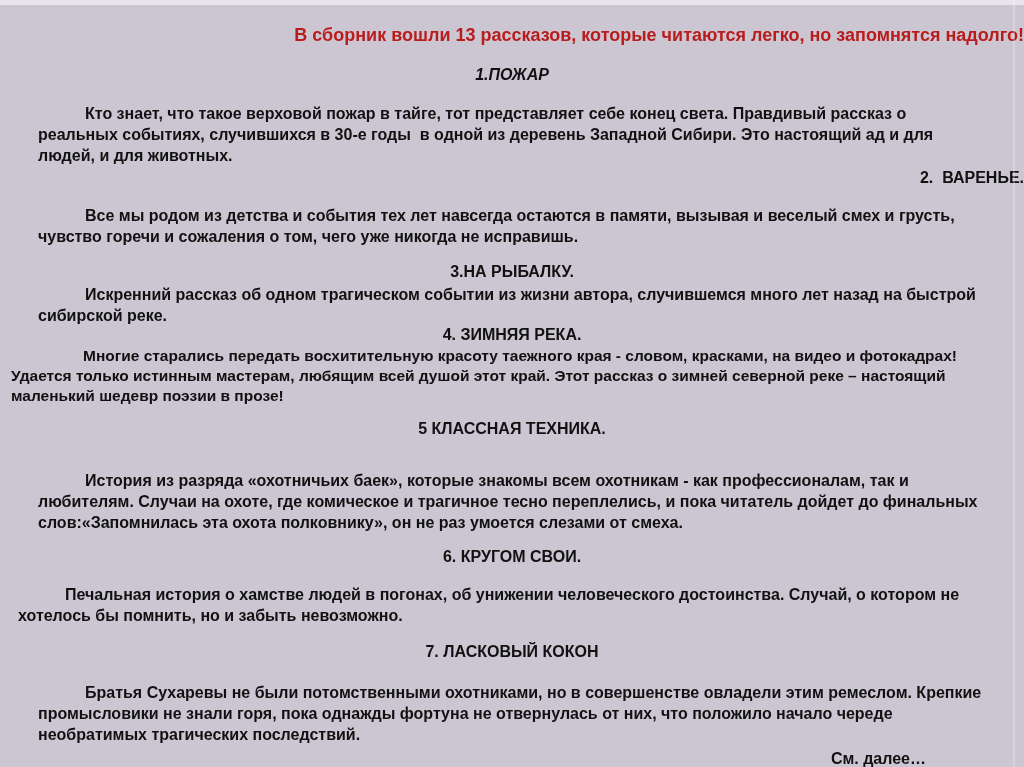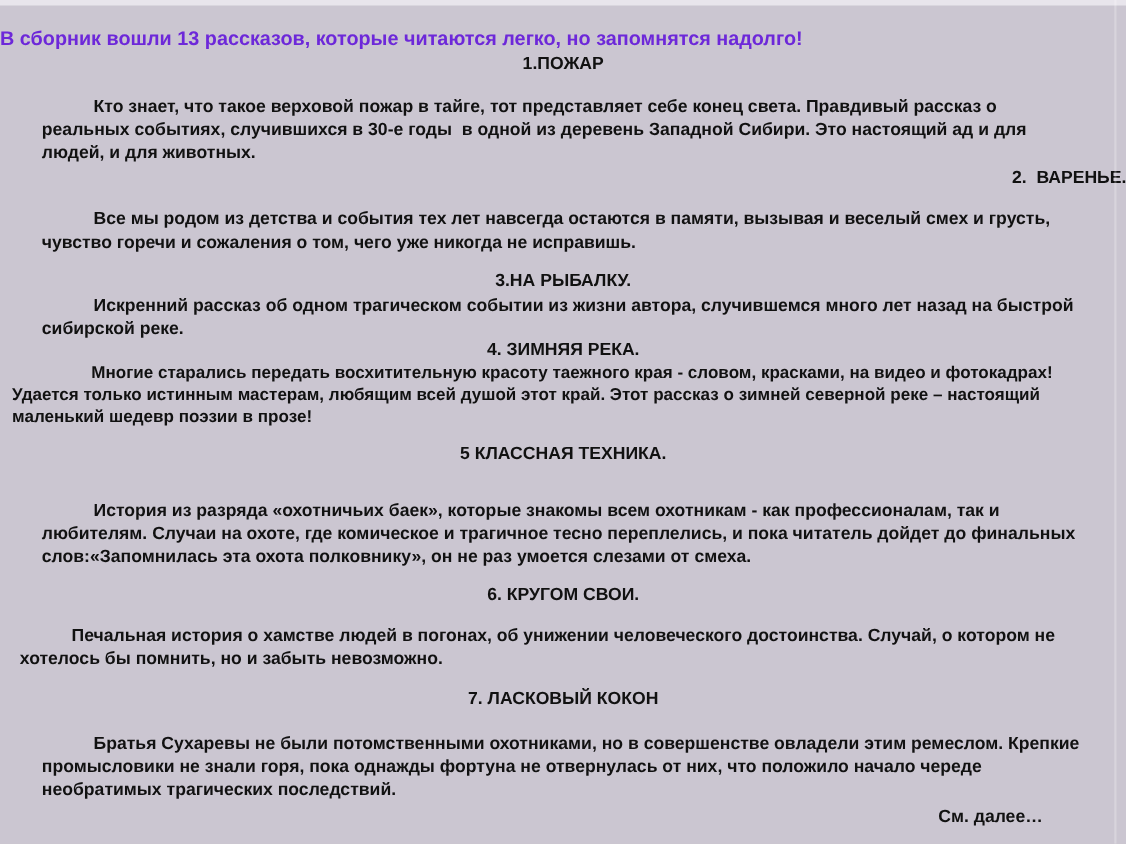--- a/index.html
+++ b/index.html
@@ -28,41 +28,41 @@
     width: 2px; height: 100%;
     background: rgba(255,255,255,0.25);
   }
   .slide {
     position: relative;
     width: 100%;
     height: 100%;
   }
   .title {
     padding-top: 25px;
-    text-align: left;
+    text-align: right;
     font-size: 18px;
     line-height: 20px;
-    color: #6d28d9;
+    color: #b91c1c;
     white-space: pre-wrap;
   }
   .heading {
     text-align: center;
     font-size: 16px;
     line-height: 17px;
     white-space: pre-wrap;
   }
   .para {
     margin: 0 40px 0 38px;
     text-indent: 47px;
     font-size: 16px;
     line-height: 21px;
     white-space: pre-wrap;
     text-align: left;
   }
-  .s1 .heading { margin-top: 5px; }
+  .s1 .heading { margin-top: 21px; font-style: italic; }
   .s1 .para    { margin-top: 20px; }
   .s2 .heading { margin-top: 3px; text-align: right; }
   .s2 .para    { margin-top: 19px; }
   .s3 .heading { margin-top: 16px; }
   .s3 .para    { margin-top: 4px; }
   .s4 .heading { margin-top: 0; }
   .s4 .para    {
     margin-top: 3px;
     margin-left: 11px;
     margin-right: 30px;
@@ -71,21 +71,21 @@
     line-height: 20px;
   }
   .s5 .heading { margin-top: 14px; }
   .s5 .para    { margin-top: 33px; }
   .s6 .heading { margin-top: 15px; }
   .s6 .para    { margin-top: 19px; margin-left: 18px; }
   .s7 .heading { margin-top: 17px; }
   .s7 .para    { margin-top: 22px; }
   .footer {
     margin-top: 5px;
-    padding-right: 76px;
+    padding-right: 98px;
     text-align: right;
     font-size: 16px;
     line-height: 17px;
   }
 </style>
 </head>
 <body>
 
 <div class="slide">
   <div class="top-edge"></div>

